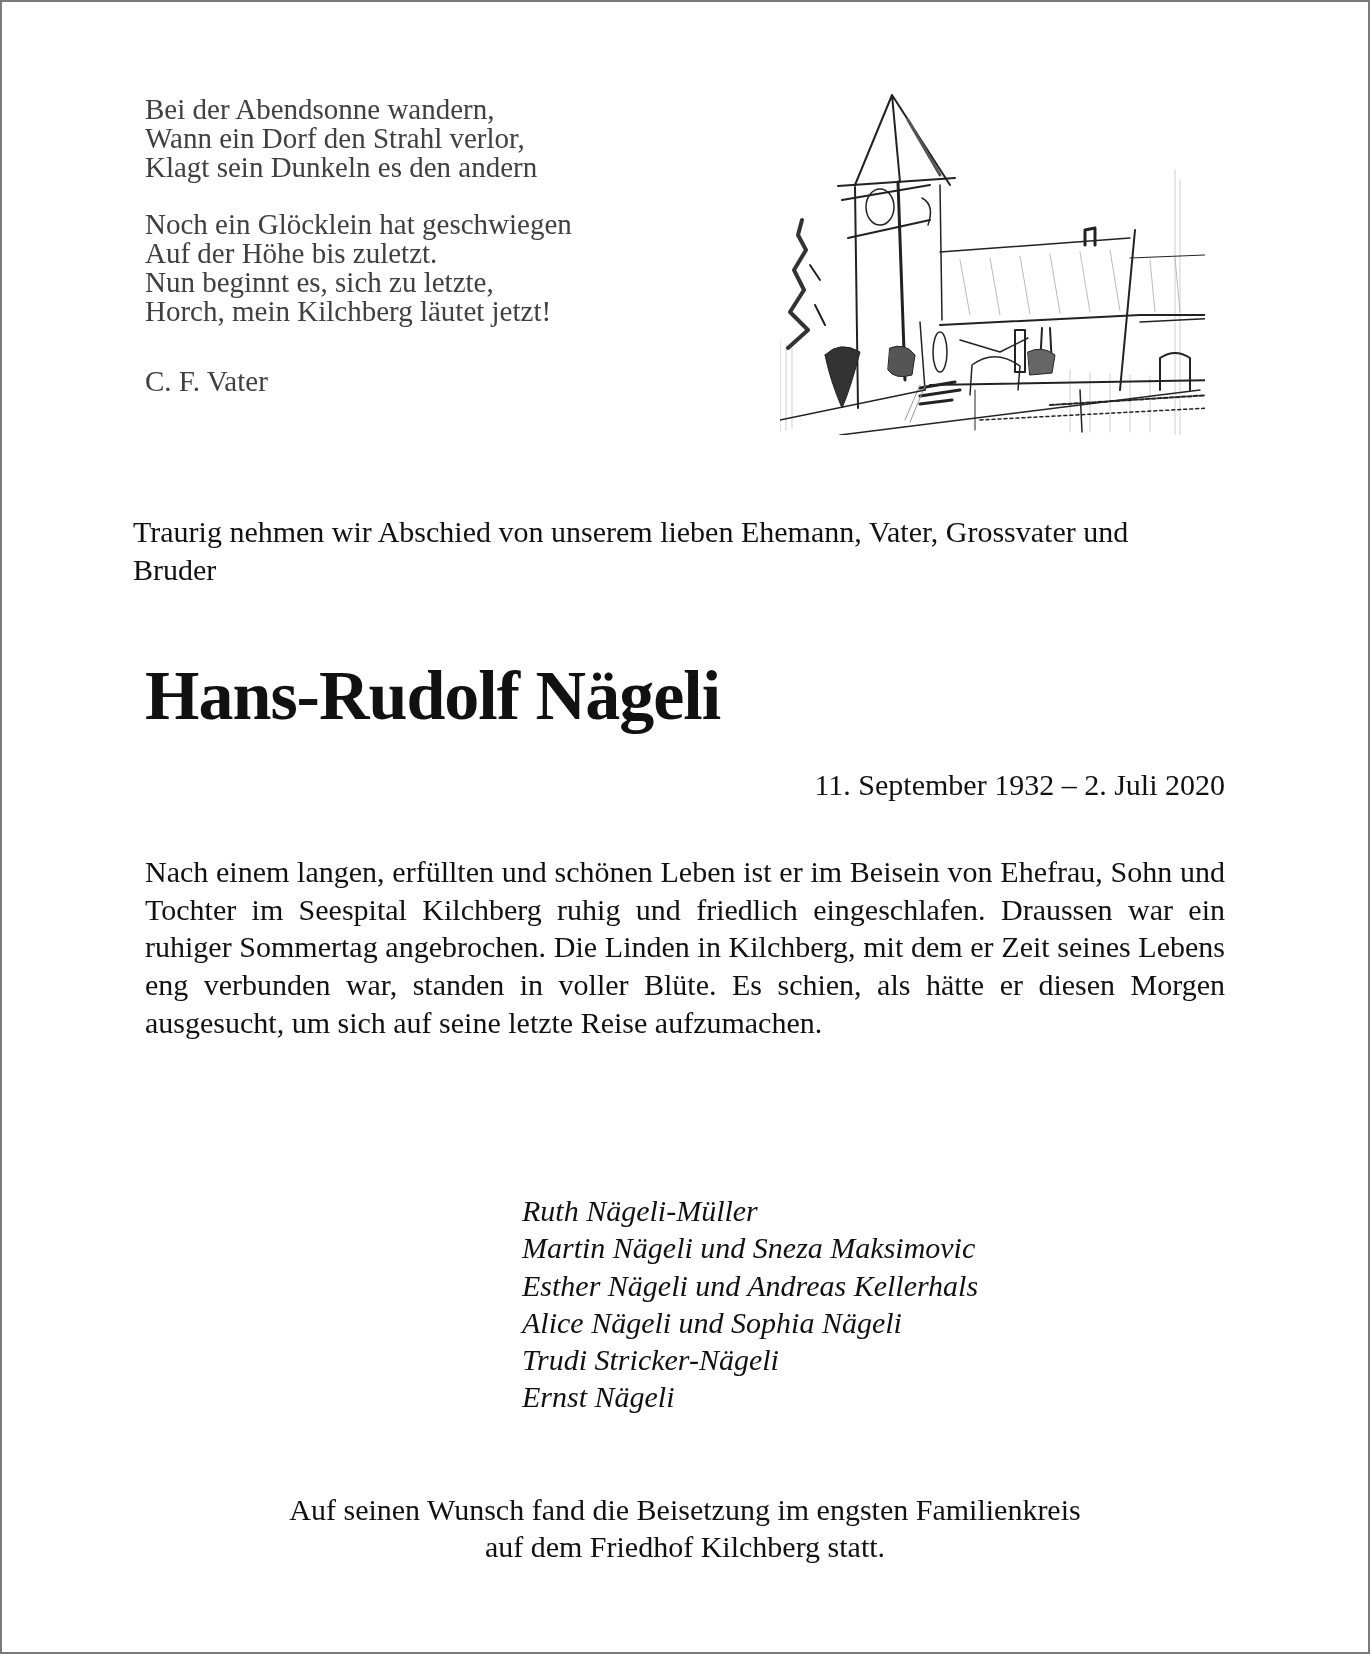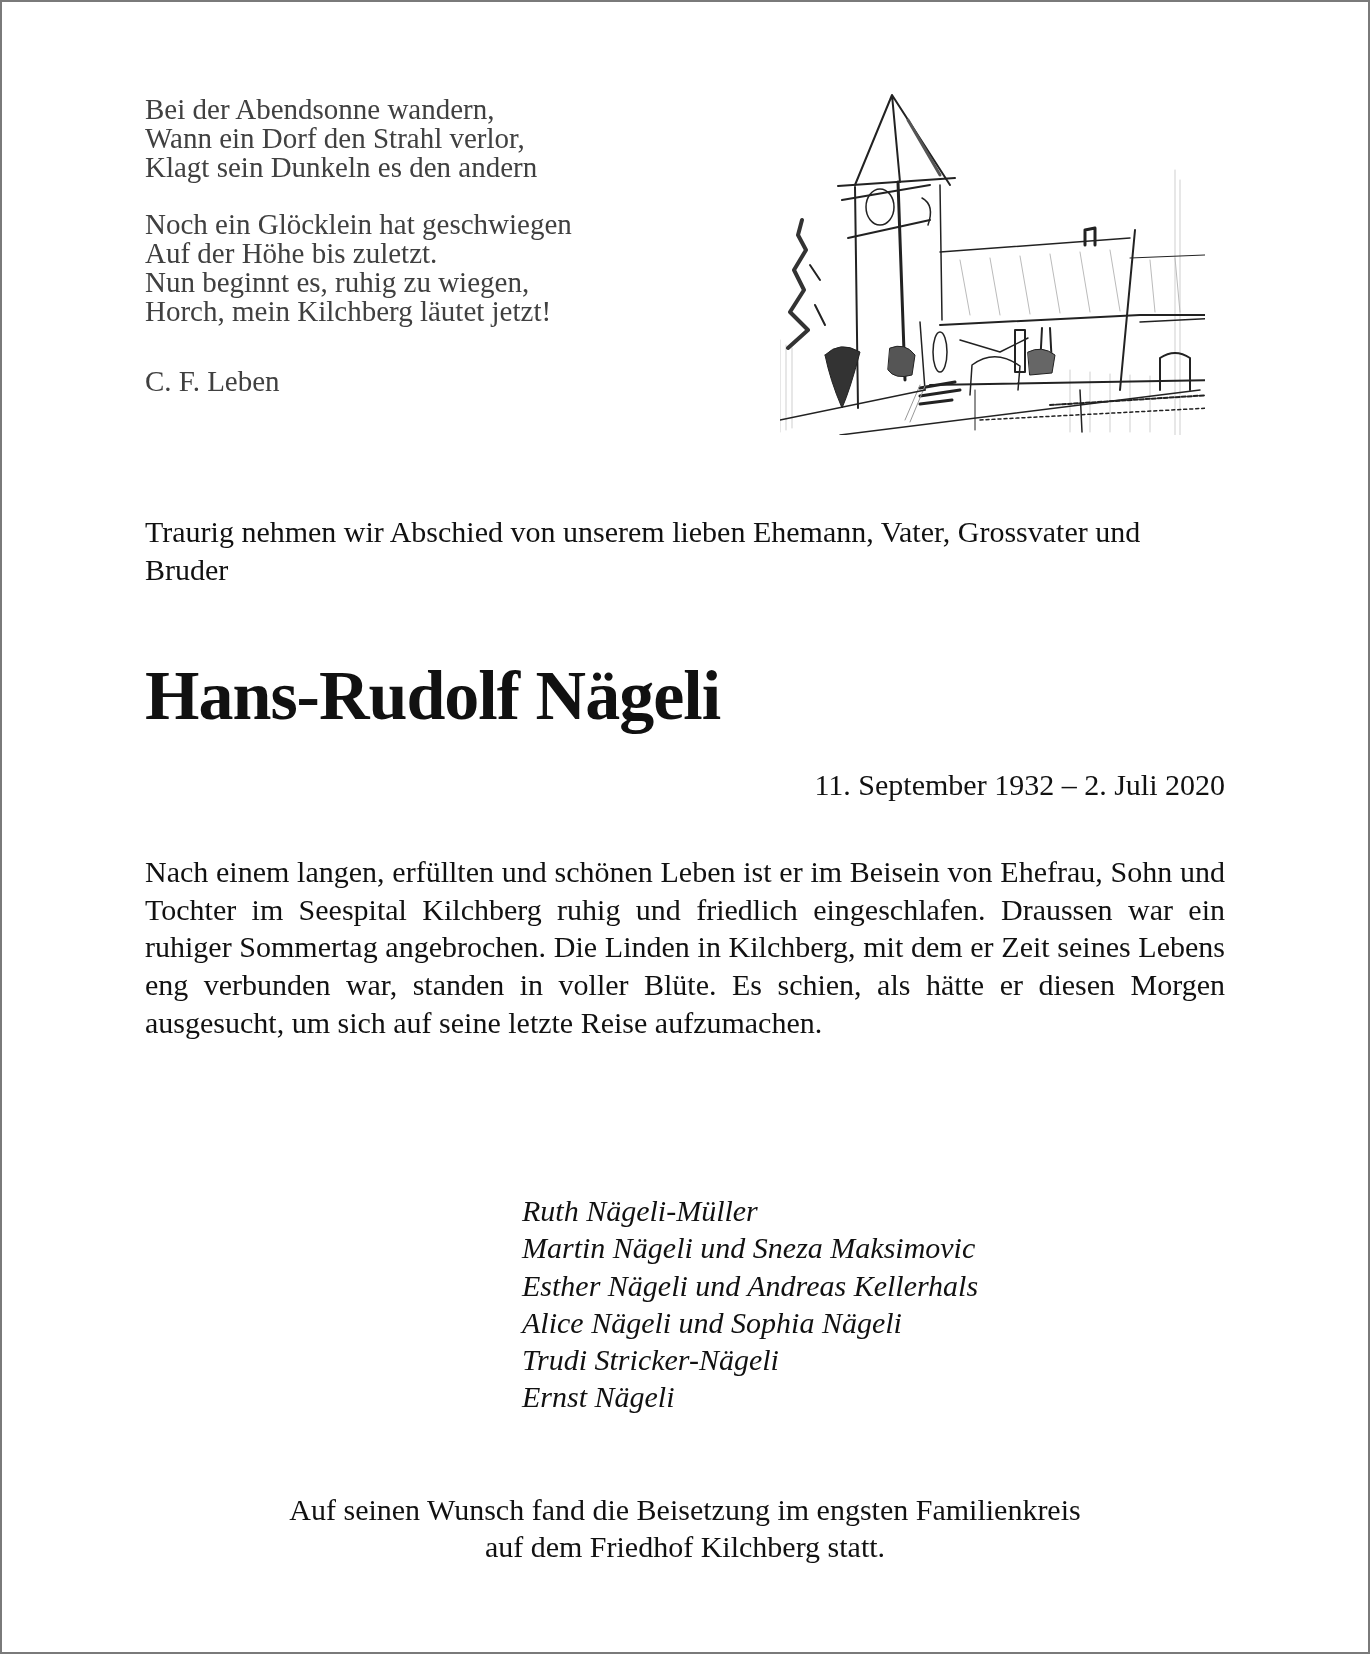--- a/index.html
+++ b/index.html
@@ -6,21 +6,21 @@
   body { width: 1370px; height: 1654px; position: relative; overflow: hidden;
          font-family: "Liberation Serif", "DejaVu Serif", serif; color: #111; }
   .frame { position: absolute; left: 0; top: 0; width: 1366px; height: 1650px;
            border: 2px solid #7a7a7a; background: #fff; }
   .poem { position: absolute; left: 145px; top: 95px; width: 520px;
           font-size: 29px; line-height: 29px; color: #404040; }
   .poem .line { display: block; white-space: nowrap; }
   .poem .stanza { margin-bottom: 28px; }
   .poem .author { margin-top: 41px; display: block; }
   .sketch { position: absolute; left: 780px; top: 90px; width: 425px; height: 345px; }
-  .intro { position: absolute; left: 145px; top: 513px; width: 1082px;
+  .intro { position: absolute; left: 133px; top: 513px; width: 1082px;
            font-size: 30px; line-height: 38px; }
   .name { position: absolute; left: 145px; top: 656px; width: 1080px; text-align: left;
           font-size: 70px; line-height: 80px; font-weight: bold; letter-spacing: -1px; }
   .dates { position: absolute; left: 145px; top: 746px; width: 1080px; text-align: right;
            font-size: 30px; line-height: 38px; margin-top: 20px; }
   .body-text { position: absolute; left: 145px; top: 853px; width: 1080px;
                font-size: 30px; line-height: 37.7px; text-align: justify; }
   .family { position: absolute; left: 522px; top: 1192px; width: 640px;
             font-style: italic; font-size: 30px; line-height: 37.3px; }
   .family .member { display: block; white-space: nowrap; }
@@ -35,24 +35,24 @@
 
 <div class="poem">
   <div class="stanza">
     <span class="line">Bei der Abendsonne wandern,</span>
     <span class="line">Wann ein Dorf den Strahl verlor,</span>
     <span class="line">Klagt sein Dunkeln es den andern</span>
   </div>
   <div class="stanza" style="margin-bottom:0">
     <span class="line">Noch ein Glöcklein hat geschwiegen</span>
     <span class="line">Auf der Höhe bis zuletzt.</span>
-    <span class="line">Nun beginnt es, ruhig zu wiegen,</span>
+    <span class="line">Nun beginnt es, sich zu letzte,</span>
     <span class="line">Horch, mein Kilchberg läutet jetzt!</span>
   </div>
-  <span class="author">C. F. Leben</span>
+  <span class="author">C. F. Vater</span>
 </div>
 
 <div class="sketch">
   <svg width="425" height="345" viewBox="0 0 425 345" fill="none" stroke="#222" stroke-linecap="round" stroke-linejoin="round">
 
     <g stroke="#cfcfcf" stroke-width="1">
       <path d="M0 250 L0 342"></path>
         <path d="M6 255 L6 340"></path>
         <path d="M12 258 L12 338"></path>
       <path d="M395 80 L395 345"></path>

